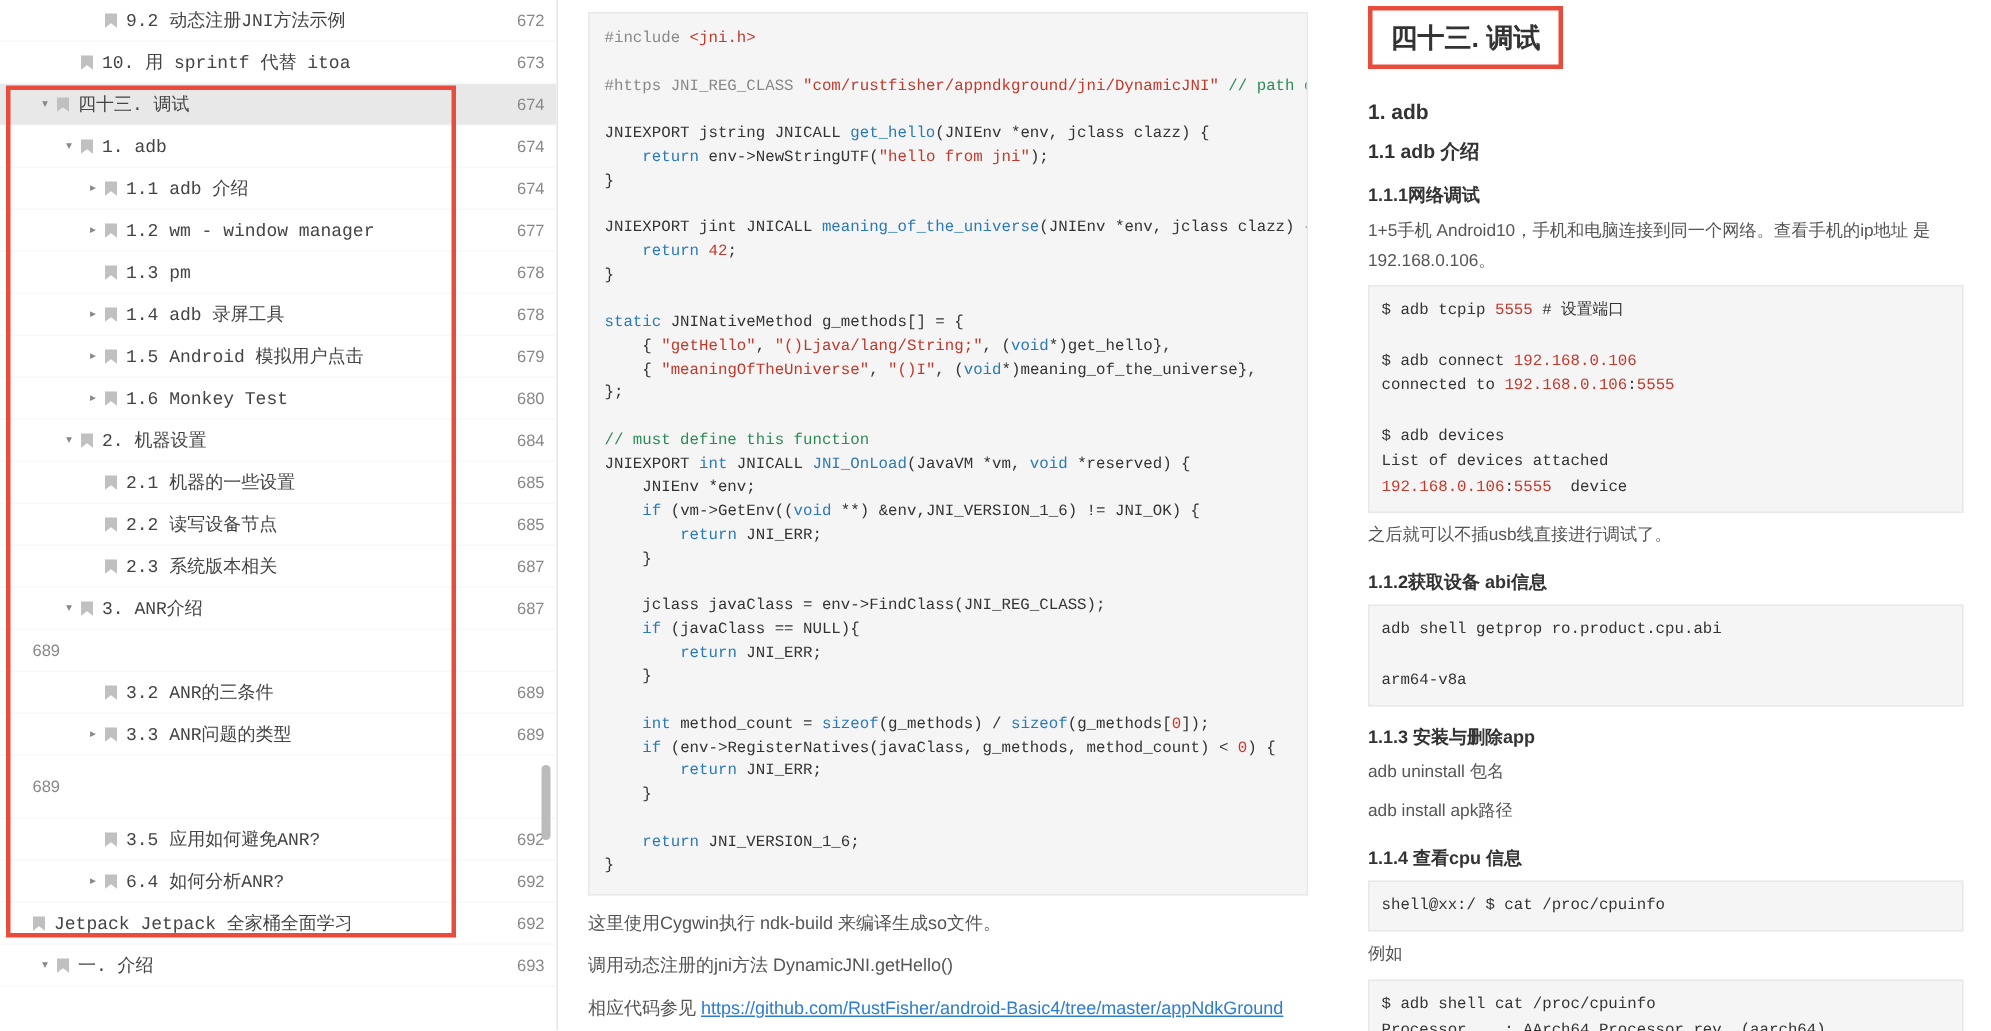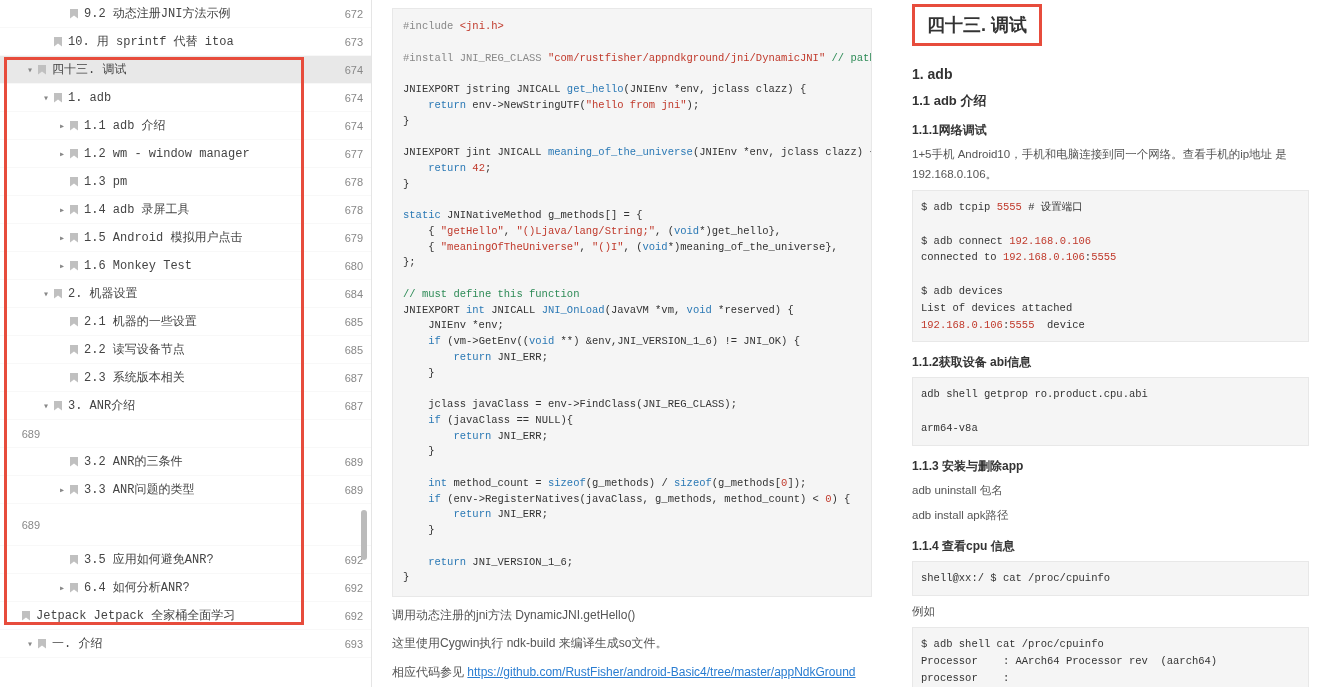--- a/index.html
+++ b/index.html
@@ -216,21 +216,21 @@
         <div class="toc-page">693</div>
       </div>
     </div>
   <div class="red-box-sidebar"></div>
   <div class="scrollbar-thumb"></div>
 </div>
 
 <div class="middle">
   <div class="code-block"><span class="kw-gray">#include</span> <span class="kw-red">&lt;jni.h&gt;</span>
 
-<span class="kw-gray">#install JNI_REG_CLASS</span> <span class="kw-red">"com/rustfisher/appndkground/jni/DynamicJNI"</span> <span class="kw-green">// path of Java file</span>
+<span class="kw-gray">#https JNI_REG_CLASS</span> <span class="kw-red">"com/rustfisher/appndkground/jni/DynamicJNI"</span> <span class="kw-green">// path of Java file</span>
 
 JNIEXPORT jstring JNICALL <span class="kw-blue">get_hello</span>(JNIEnv *env, jclass clazz) {
     <span class="kw-blue">return</span> env-&gt;NewStringUTF(<span class="kw-red">"hello from jni"</span>);
 }
 
 JNIEXPORT jint JNICALL <span class="kw-blue">meaning_of_the_universe</span>(JNIEnv *env, jclass clazz) {
     <span class="kw-blue">return</span> <span class="kw-red">42</span>;
 }
 
 <span class="kw-blue">static</span> JNINativeMethod g_methods[] = {
@@ -250,42 +250,43 @@
         <span class="kw-blue">return</span> JNI_ERR;
     }
 
     <span class="kw-blue">int</span> method_count = <span class="kw-blue">sizeof</span>(g_methods) / <span class="kw-blue">sizeof</span>(g_methods[<span class="kw-red">0</span>]);
     <span class="kw-blue">if</span> (env-&gt;RegisterNatives(javaClass, g_methods, method_count) &lt; <span class="kw-red">0</span>) {
         <span class="kw-blue">return</span> JNI_ERR;
     }
 
     <span class="kw-blue">return</span> JNI_VERSION_1_6;
 }</div>
+  <p class="para">这里使用Cygwin执行 ndk-build 来编译生成so文件。</p>
   <p class="para">调用动态注册的jni方法 DynamicJNI.getHello()</p>
-  <p class="para">这里使用Cygwin执行 ndk-build 来编译生成so文件。</p>
   <p class="para"><span>相应代码参见 </span><a class="kw-link">https://github.com/RustFisher/android-Basic4/tree/master/appNdkGround</a></p>
 
 </div>
 
 <div class="right">
   <div class="r-h1-box">
     <div class="r-h1">四十三. 调试</div>
   </div>
   <div class="r-h2">1. adb</div>
   <div class="r-h3">1.1 adb 介绍</div>
   <div class="r-h4">1.1.1网络调试</div>
   <p class="r-text">1+5手机 Android10，手机和电脑连接到同一个网络。查看手机的ip地址 是192.168.0.106。</p>
   <div class="r-code">$ adb tcpip <span class="kw-red">5555</span> # 设置端口
 
 $ adb connect <span class="kw-red">192.168.0.106</span>
 connected to <span class="kw-red">192.168.0.106</span>:<span class="kw-red">5555</span>
 
 $ adb devices
 List of devices attached
 <span class="kw-red">192.168.0.106</span>:<span class="kw-red">5555</span>  device</div>
+  <p class="r-text">之后就可以不插usb线直接进行调试了。</p>
   <div class="r-h4">1.1.2获取设备 abi信息</div>
   <div class="r-code"><span>adb shell getprop ro.product.cpu.abi</span>
 
 <span>arm64-v8a</span></div>
   <div class="r-h4">1.1.3 安装与删除app</div>
   <p class="r-text">adb uninstall 包名</p>
   <p class="r-text">adb install apk路径</p>
   <div class="r-h4">1.1.4 查看cpu 信息</div>
   <div class="r-code">shell@xx:/ $ cat /proc/cpuinfo</div>
   <p class="r-text">例如</p>

